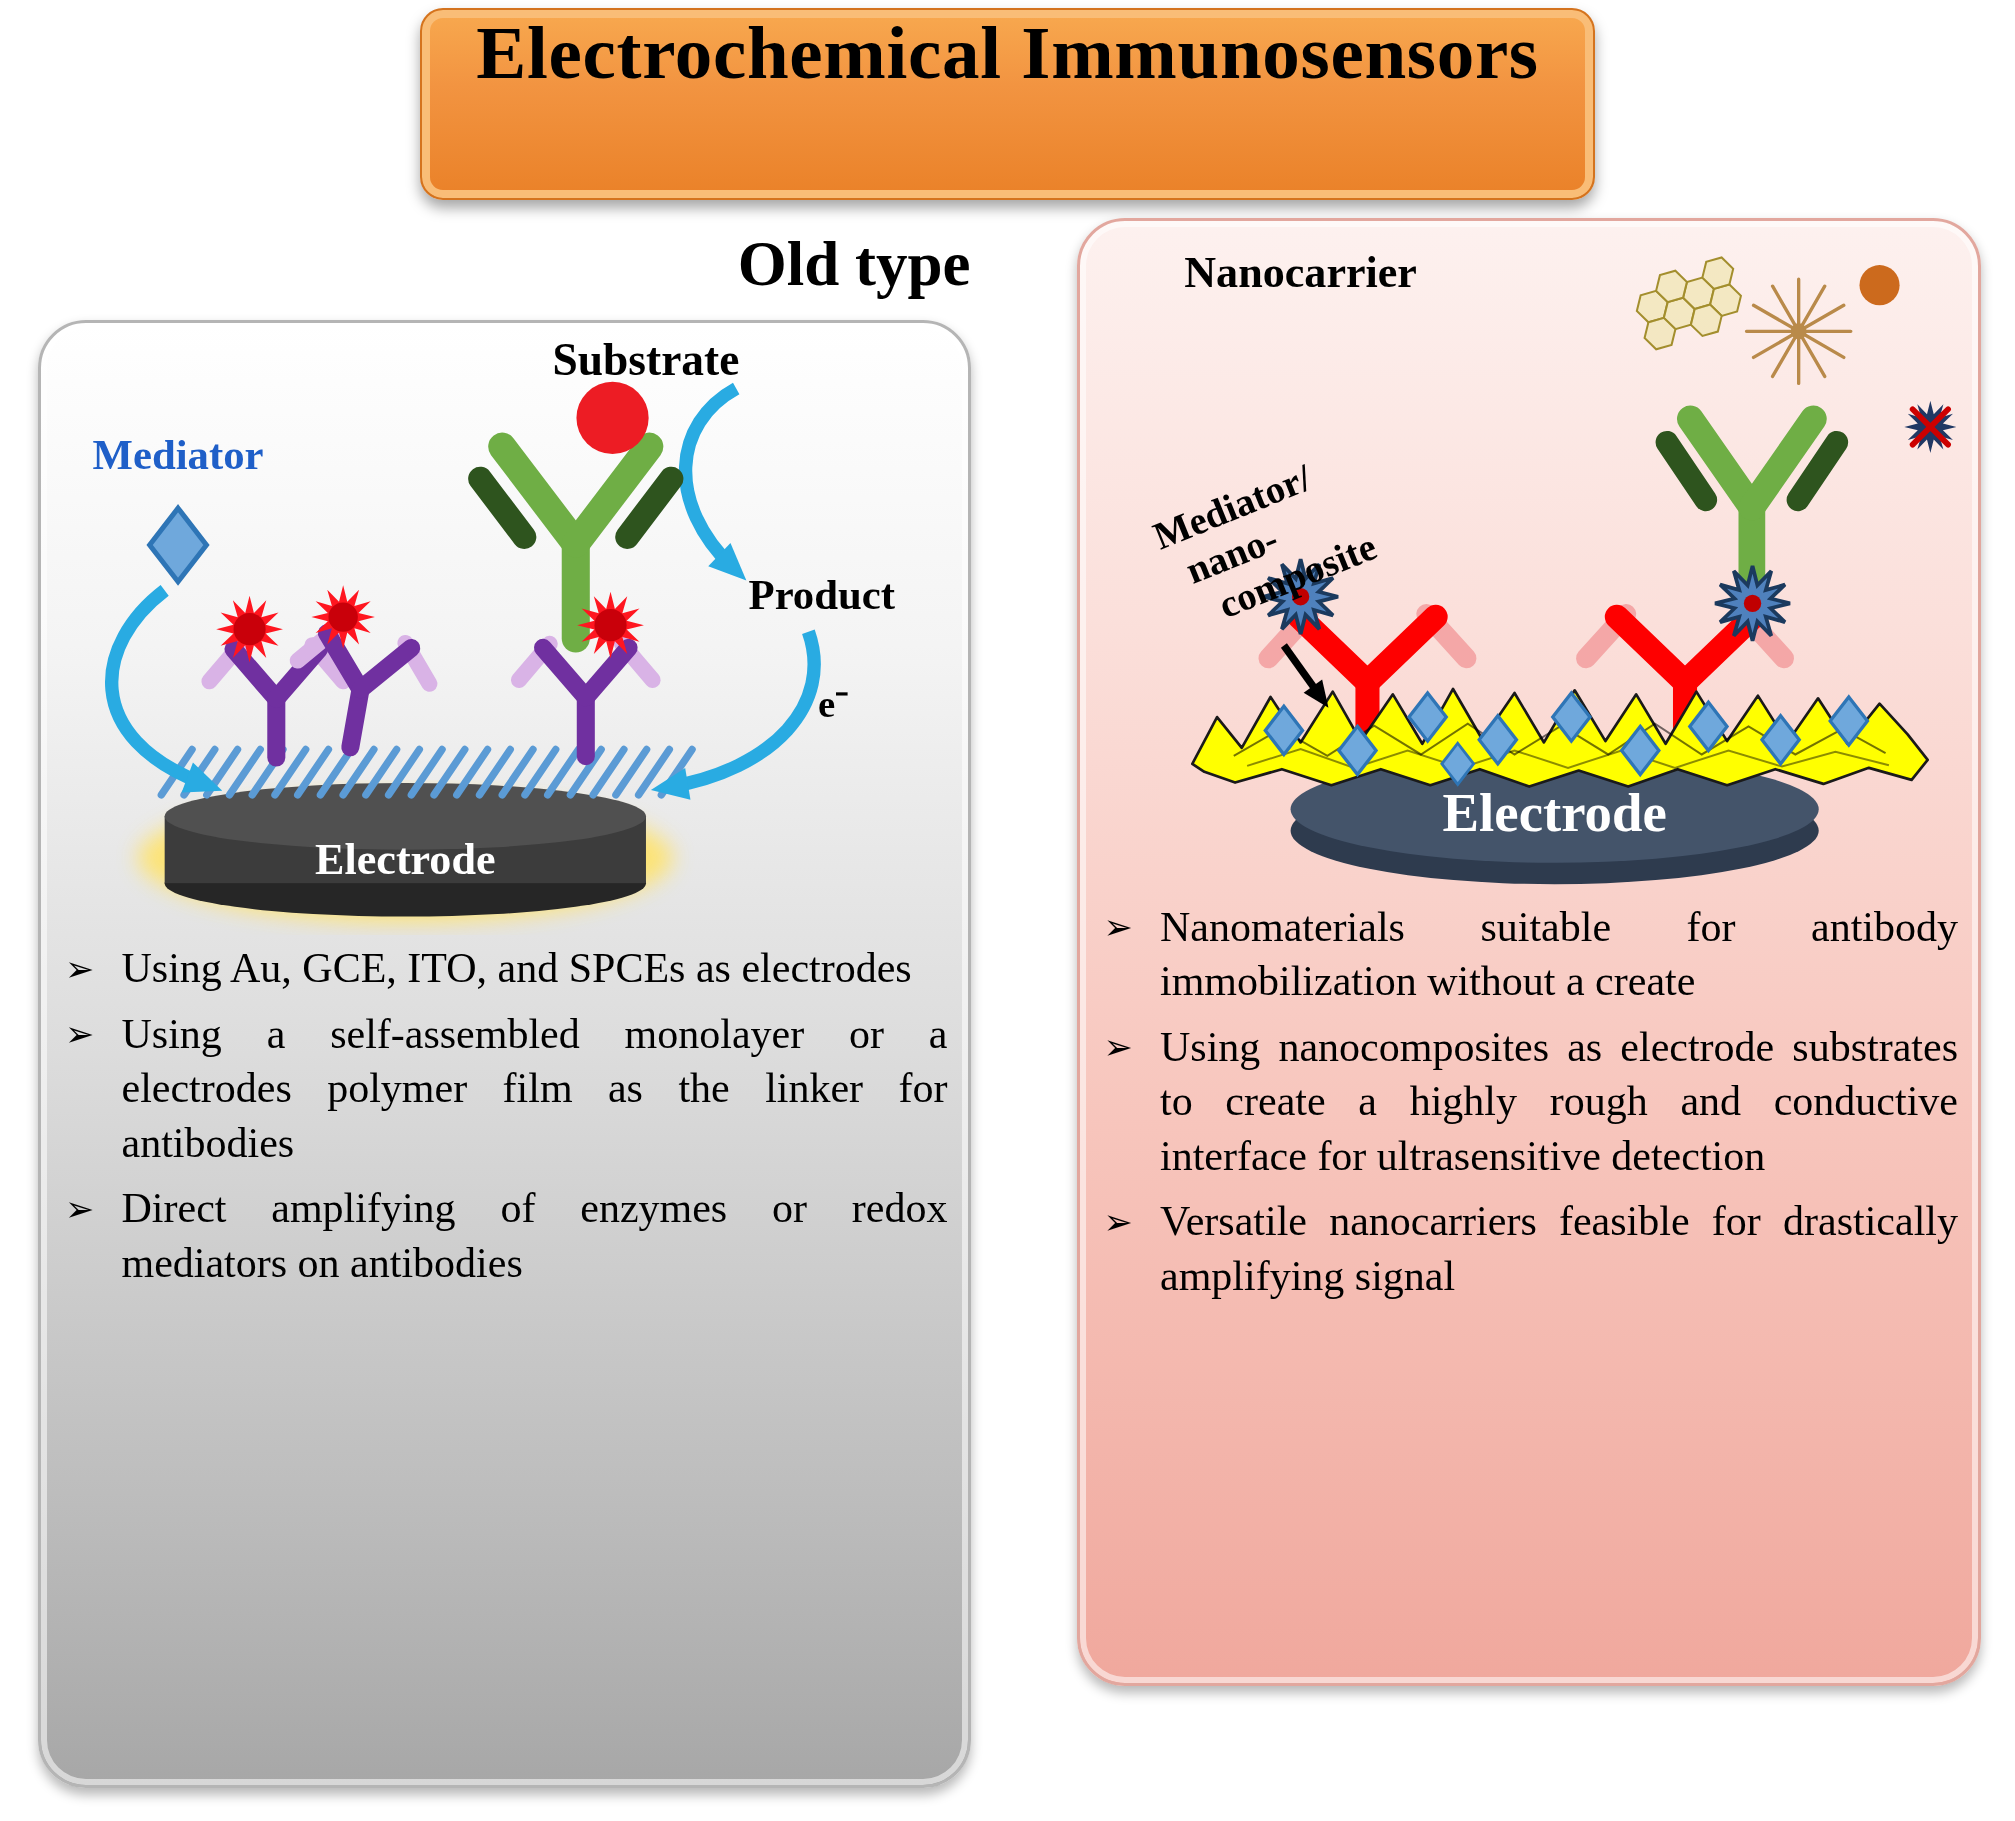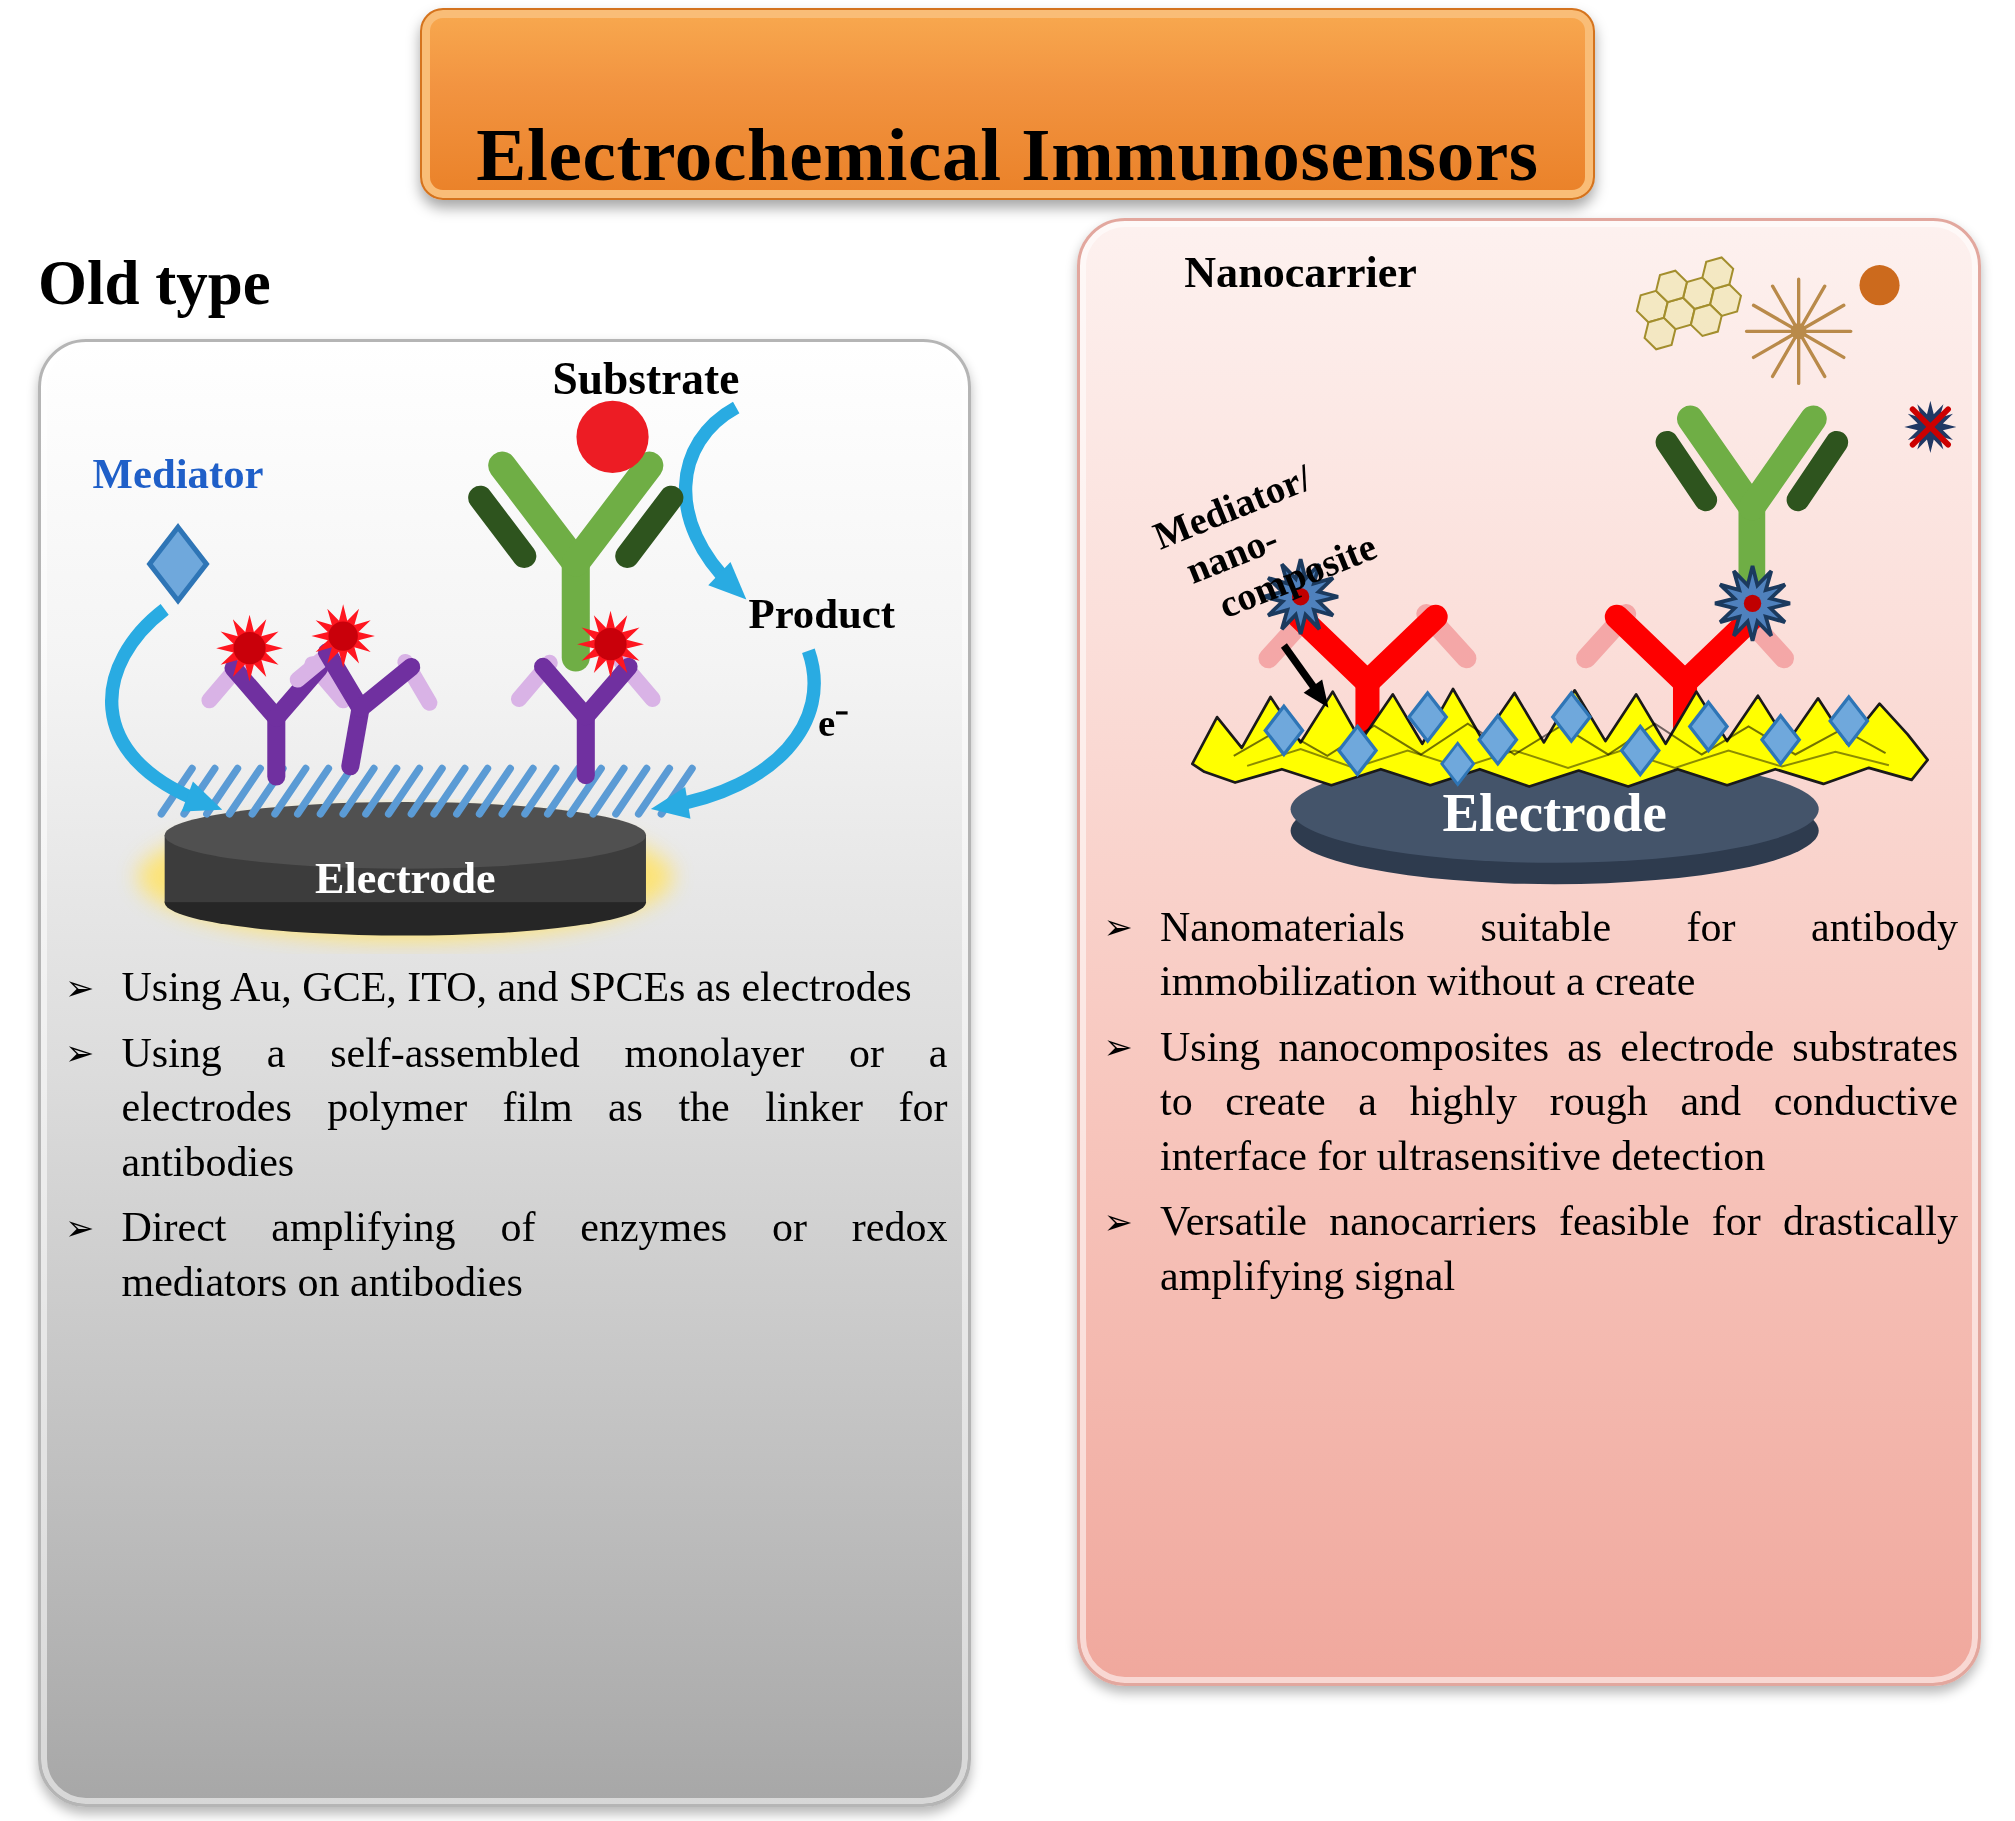--- a/index.html
+++ b/index.html
@@ -1,26 +1,26 @@
 <!DOCTYPE html>
 <html style="font-size:10.8px"><head>
 <meta charset="utf-8">
 <style>
   html,body{margin:0;padding:0;background:#ffffff;}
   body{width:2015px;height:1821px;font-family:"Liberation Serif",serif;color:#000;}
   .banner{width:1171px;height:188px;margin:8px auto 0;border-radius:23px;
     background:linear-gradient(180deg,#f8a94f 0%,#f29441 40%,#ea8128 100%);
     border:2.7px solid #d4731e;
     box-shadow:inset 0 0 0 8px #f9bd77, 0 8px 13.5px rgba(0,0,0,.35);
-    display:flex;align-items:flex-end;justify-content:center;}
+    display:flex;align-items:flex-start;justify-content:center;}
   .banner .banner-text{font-size:75px;font-weight:700;letter-spacing:0.7px;}
   .columns{display:flex;gap:106px;padding:0 34px 0 38px;margin-top:17.5px;}
   .col-left{width:933px;}
   .col-right{width:905px;}
-  .col-heading{text-align:left;font-size:63px;font-weight:700;margin:29px 0 19px;}
+  .col-heading{text-align:right;font-size:63px;font-weight:700;margin:10px 0 19px;}
   .panel{border-radius:48px;overflow:hidden;
     box-shadow:0 6.7px 12px rgba(0,0,0,.28), inset 0 0 0 6px rgba(255,255,255,.55);}
   .panel-left{height:1462px;border:3.4px solid #b5b5b5;
     background:linear-gradient(180deg,#ffffff 0%,#f4f4f4 22%,#dcdcdc 50%,#bdbdbd 80%,#a7a7a7 100%);}
   .panel-right{height:1462px;border:3.4px solid #e2a79e;
     background:linear-gradient(180deg,#fdf1ef 0%,#fbdfda 28%,#f7c5bc 62%,#f0a89d 100%);}
   svg{display:block;}
   svg text{font-family:"Liberation Serif",serif;font-weight:700;}
   .bullets{padding:4px 20px 0 24px;}
   .bullet{display:flex;gap:17.5px;margin-bottom:10.8px;font-size:42px;line-height:1.3;}

